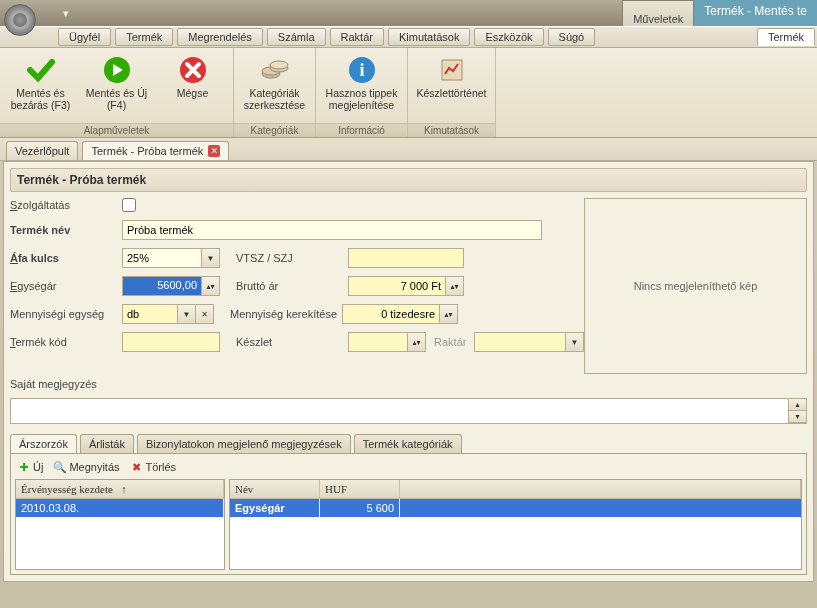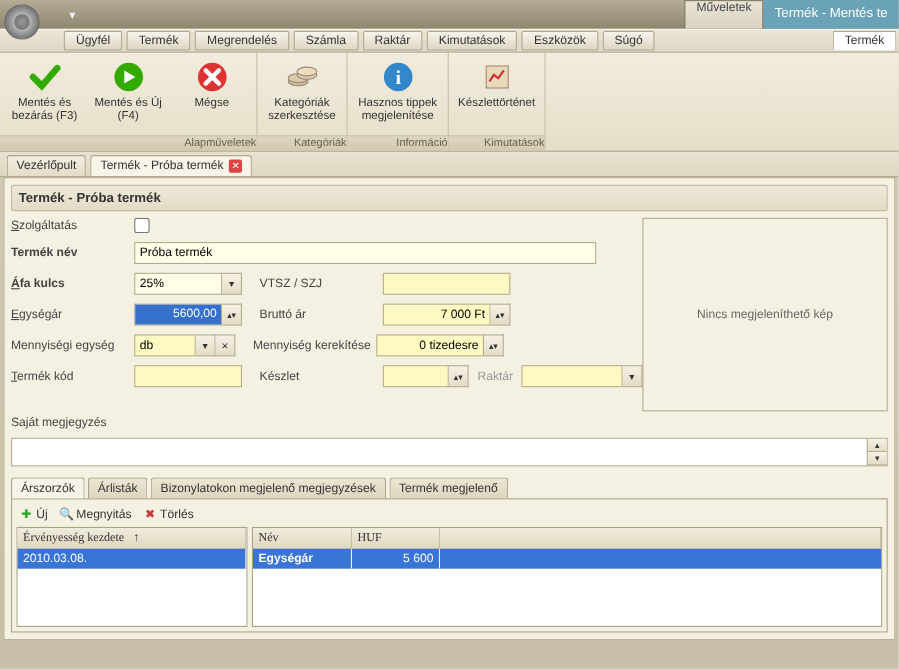--- a/index.html
+++ b/index.html
@@ -39,21 +39,21 @@
 .tbar-right {
   margin-left: auto;
   display: flex;
   align-items: stretch;
   height:100%;
 }
 .title-tab {
   background: linear-gradient(to bottom,#e9e4d6,#d9d2bf);
   border:1px solid #877e67;
   border-bottom:none;
-  padding: 0 10px;
+  padding: 12px 10px;
   font-size:11px;
   color:#444;
 }
 .title-text {
   background: #6aa2b8;
   color:#fff;
   padding:4px 10px;
   font-size:12px;
 }
 
@@ -97,21 +97,21 @@
 }
 .rib-items{display:flex}
 .rib-btn{
   display:flex;flex-direction:column;align-items:center;
   width:76px;padding:2px 2px;
   border:1px solid transparent;border-radius:3px;
   cursor:pointer;text-align:center;font-size:10.5px;line-height:1.1;
 }
 .rib-icon{width:32px;height:32px;margin-bottom:2px;display:flex;align-items:center;justify-content:center;font-size:24px}
 .rib-title{
-  width:100%;text-align:right;font-size:10px;color:#665f4c;
+  width:100%;text-align:center;font-size:10px;color:#665f4c;
   background:linear-gradient(to bottom,#ddd5bf,#d2c9b0);
   border-top:1px solid #c7bea6;padding:1px 0;
   position:absolute;bottom:0;left:0;right:0;
 }
 
 .doc-tabs{
   padding:3px 6px 0;display:flex;gap:4px;
   background:linear-gradient(to bottom,#e8e2d0,#ded7c3);
   border-bottom:1px solid #b3aa8f;
 }
@@ -398,21 +398,21 @@
     <div class="memo-btns">
       <div>▴</div>
       <div>▾</div>
     </div>
   </div>
 
   <div class="bottom-tabs">
     <div class="btab active">Árszorzók</div>
     <div class="btab">Árlisták</div>
     <div class="btab">Bizonylatokon megjelenő megjegyzések</div>
-    <div class="btab">Termék megjelenő</div>
+    <div class="btab">Termék kategóriák</div>
   </div>
   <div class="sub-pane">
     <div class="toolbar">
       <span><span class="tb-ico" style="color:#2a2">✚</span><span>Új</span></span>
       <span><span class="tb-ico">🔍</span><span>Megnyitás</span></span>
       <span><span class="tb-ico" style="color:#c33">✖</span><span>Törlés</span></span>
     </div>
     <div class="grid-row">
       <div class="grid left">
         <div class="ghdr">

